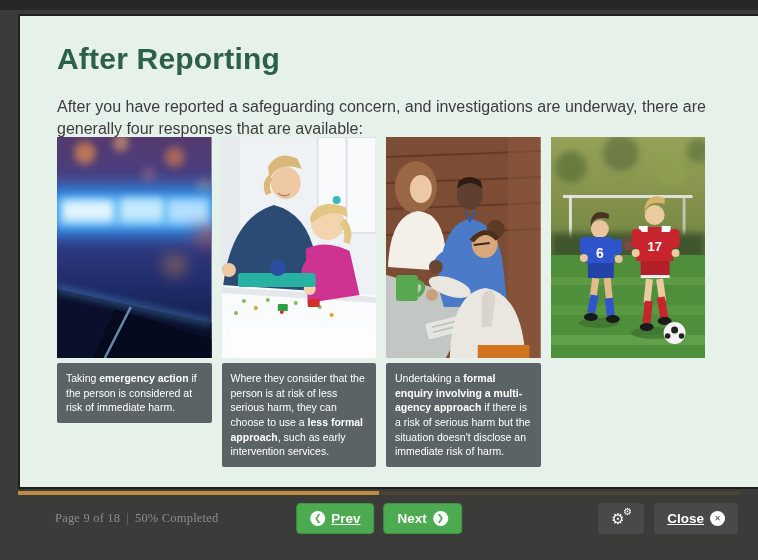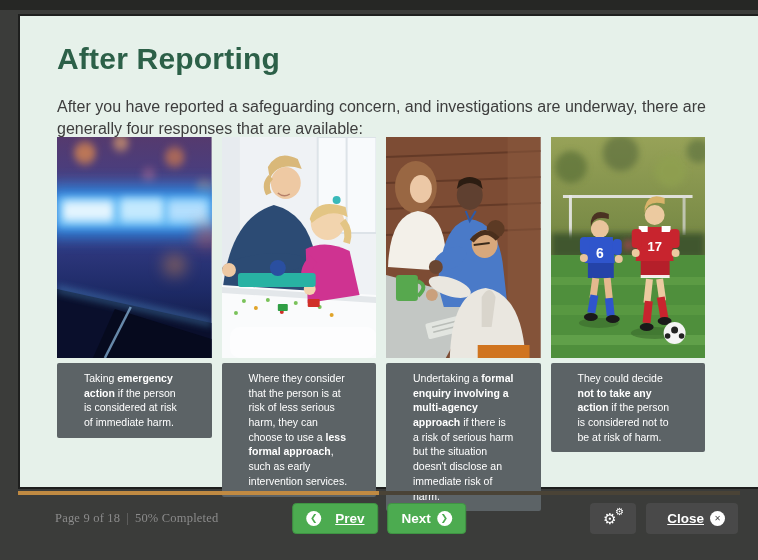--- a/index.html
+++ b/index.html
@@ -26,21 +26,21 @@
   }
   .columns {
     position:absolute; left:37px; top:121px; width:648px;
     display:flex; gap:10px; align-items:flex-start;
   }
   .col { flex:1; display:flex; flex-direction:column; }
   .photo { height:221px; overflow:hidden; background:#ccc; }
   .photo svg { display:block; width:100%; height:100%; }
   .caption {
     margin-top:5px; background:#5c6366; color:#fff; border-radius:2px;
-    font-size:10.5px; line-height:1.4; padding:8px 27px;
+    font-size:10.5px; line-height:1.4; padding:8px 9px;
   }
   .caption b { font-weight:700; }
 
   
   .progress-track {
     position:absolute; left:18px; top:491px; width:722px; height:4px;
     background:#4a4336;
   }
   .progress-fill { height:100%; background:#c08a42; }
 
@@ -55,21 +55,21 @@
     display:flex; gap:9px;
   }
   .btn {
     display:inline-flex; align-items:center; gap:6px;
     border:none; border-radius:4px; cursor:pointer;
     font-family:inherit; font-size:13.5px; font-weight:700;
     padding:7px 13px; color:#fff;
   }
   .btn-green { background:#4cab50; border:1px solid #3f9443; }
   .btn-dark  { background:#494949; }
-  .underlined { text-decoration:underline;margin-left:8px; }
+  .underlined { text-decoration:underline; }
   .circle-icon {
     display:inline-flex; width:15px; height:15px; border-radius:50%;
     background:#fff; color:#4cab50; font-size:9px; font-weight:700;
     align-items:center; justify-content:center; line-height:1;
   }
   .circle-icon.dark-glyph { color:#494949; font-size:8px; }
   .util-group { position:absolute; top:503px; right:20px; display:flex; gap:10px; }
   .cogs { position:relative; width:20px; height:17px; color:#fff; }
   .cogs .gear-big  { position:absolute; left:0; top:0; font-size:15px; line-height:17px; }
   .cogs .gear-small{ position:absolute; right:-1px; top:-3px; font-size:10px; line-height:10px; }
@@ -271,21 +271,20 @@
           <rect x="93" y="164" width="8" height="22" fill="#c8242e" transform="rotate(6 97 175)"></rect>
           <rect x="108" y="160" width="8" height="22" fill="#c8242e" transform="rotate(-10 112 171)"></rect>
           <ellipse cx="96" cy="190" rx="7" ry="4" fill="#1a1a1a"></ellipse>
           <ellipse cx="114" cy="184" rx="7" ry="4" fill="#1a1a1a"></ellipse>
           <circle cx="124" cy="196" r="11" fill="#f4f4f4"></circle>
           <circle cx="124" cy="193" r="3.5" fill="#222"></circle>
           <circle cx="117" cy="199" r="2.8" fill="#222"></circle>
           <circle cx="131" cy="199" r="2.8" fill="#222"></circle>
         </svg>
       </div>
-      <div class="caption"><span>They could decide </span><b>not to take any action</b><span> if the person is considered not to be at risk of harm.</span></div>
     </div>
 
   </div>
 </div>
 
 <div class="progress-track">
   <div class="progress-fill" style="width: 50%;"></div>
 </div>
 
 <div class="page-status">

